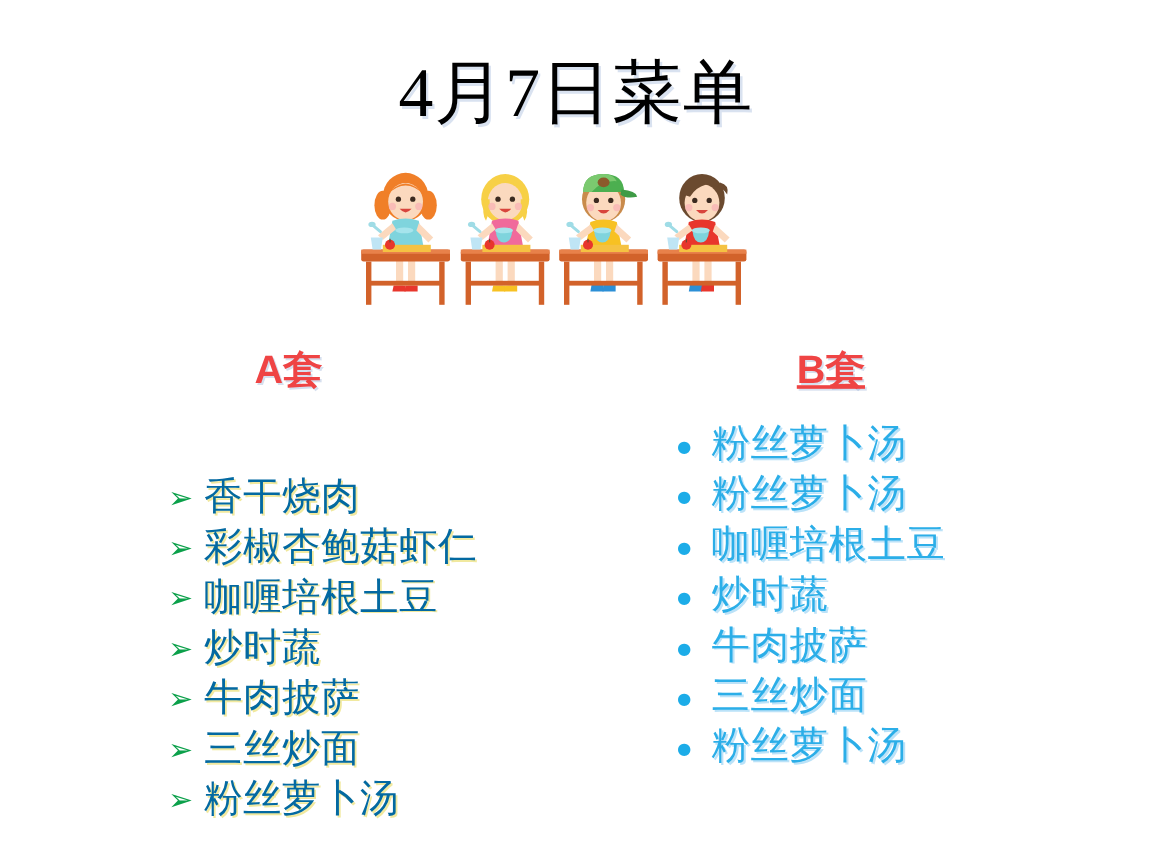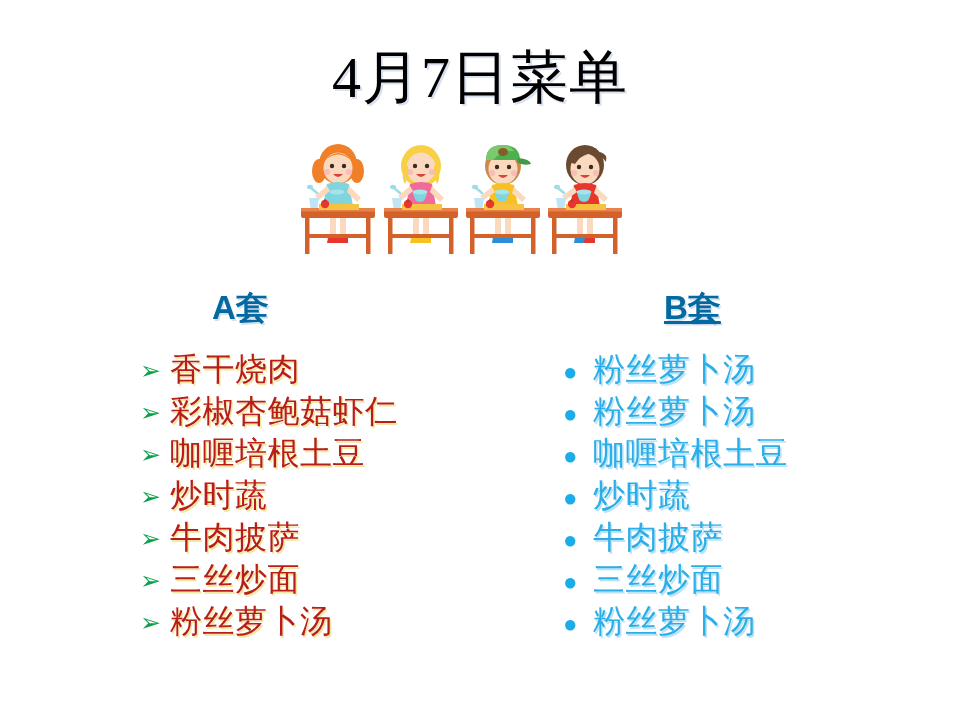--- a/index.html
+++ b/index.html
@@ -58,21 +58,21 @@
   .kid.k2 { left: 83px; }
   .kid.k3 { left: 165px; }
   .kid.k4 { left: 247px; }
 
   
   .set-header {
     position: absolute;
     font-family: "Liberation Sans", "DejaVu Sans", sans-serif;
     font-weight: bold;
     font-size: 33px;
-    color: #0369a1;
+    color: #ef4444;
     text-shadow: 1.5px 1.5px 0 rgba(120,150,200,0.30);
     white-space: nowrap;
   }
   .set-header.a { top: 286px; left: 212px; }
   .set-header.b { top: 286px; left: 664px; text-decoration: underline; }
 
   
   .menu-col {
     position: absolute;
     top: 348px;
@@ -105,22 +105,23 @@
     font-size: 24px;
   }
 
   .dish {
     font-family: "Liberation Serif", "DejaVu Serif", serif;
     font-size: 32px;
     line-height: 42px;
     letter-spacing: 0.5px;
   }
   .menu-col.left .dish {
-    color: #b91c1c;
+    color: #0369a1;
     text-shadow: 1.5px 1.5px 0 rgba(230,215,80,0.55);
+    margin-top: 44px;
   }
   .menu-col.right .dish {
     color: #2BAEE8;
     text-shadow: 1.5px 1.5px 0 rgba(150,210,245,0.65);
   }
 </style>
 </head>
 <body>
 
 <div class="slide">

